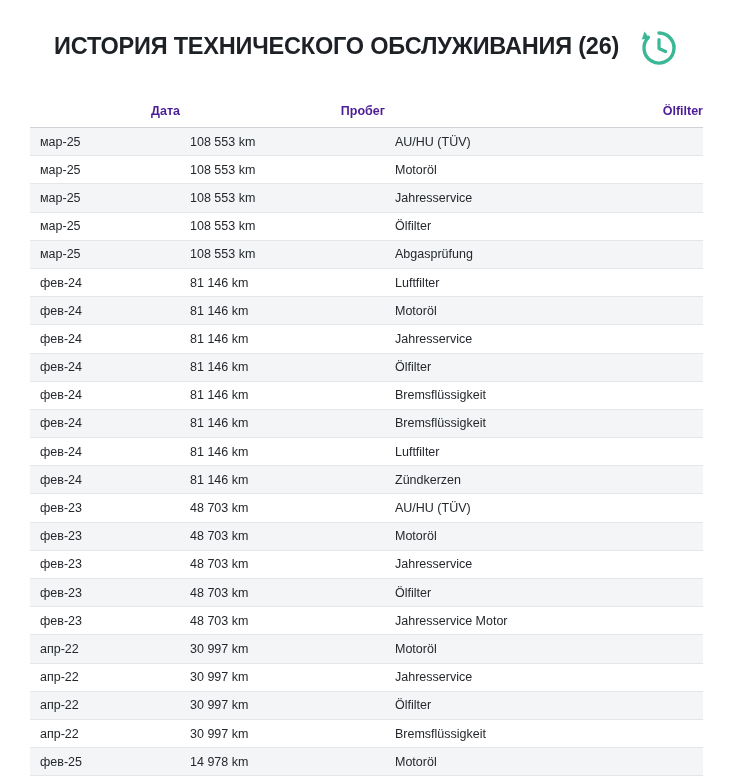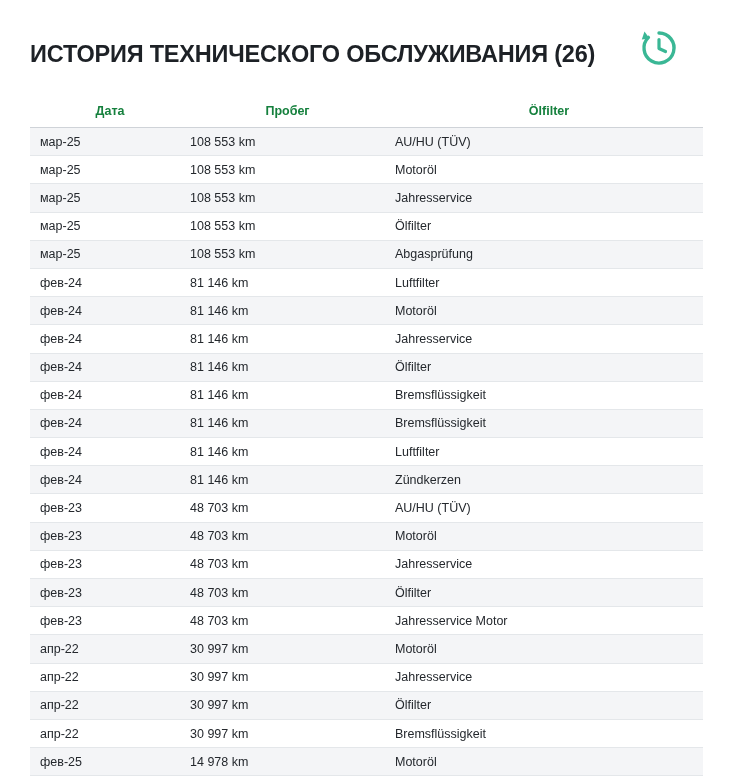--- a/index.html
+++ b/index.html
@@ -16,24 +16,25 @@
   }
   .page {
     position: relative;
     width: 733px;
     height: 782px;
     box-sizing: border-box;
     padding: 0 30px;
   }
   .header {
     display: flex;
-    align-items: flex-end;
+    align-items: center;
     justify-content: space-between;
     padding-top: 26px;
     padding-bottom: 10px;
+    margin-left: 24px;
   }
   .title {
     font-size: 23.5px;
     font-weight: bold;
     letter-spacing: -0.2px;
     color: #1d2126;
     text-transform: uppercase;
     line-height: 1.15;
     max-width: 600px;
     font-stretch: condensed;
@@ -47,24 +48,24 @@
   }
   .header-icon svg { display: block; }
 
   table.history {
     width: 100%;
     border-collapse: collapse;
     table-layout: fixed;
     margin-top: 26px;
   }
   table.history th {
-    text-align: center;
+    text-align: right;
     font-size: 12.5px;
     font-weight: bold;
-    color: #15803d;
+    color: #4c1d95;
     padding: 0 0 9px 10px;
     border-bottom: 1.5px solid #cfd3d8;
   }
   table.history td {
     font-size: 12.5px;
     color: #24282d;
     padding: 6.6px 0 6.6px 10px;
     border-bottom: 1px solid #e4e7ea;
     white-space: nowrap;
     overflow: hidden;

